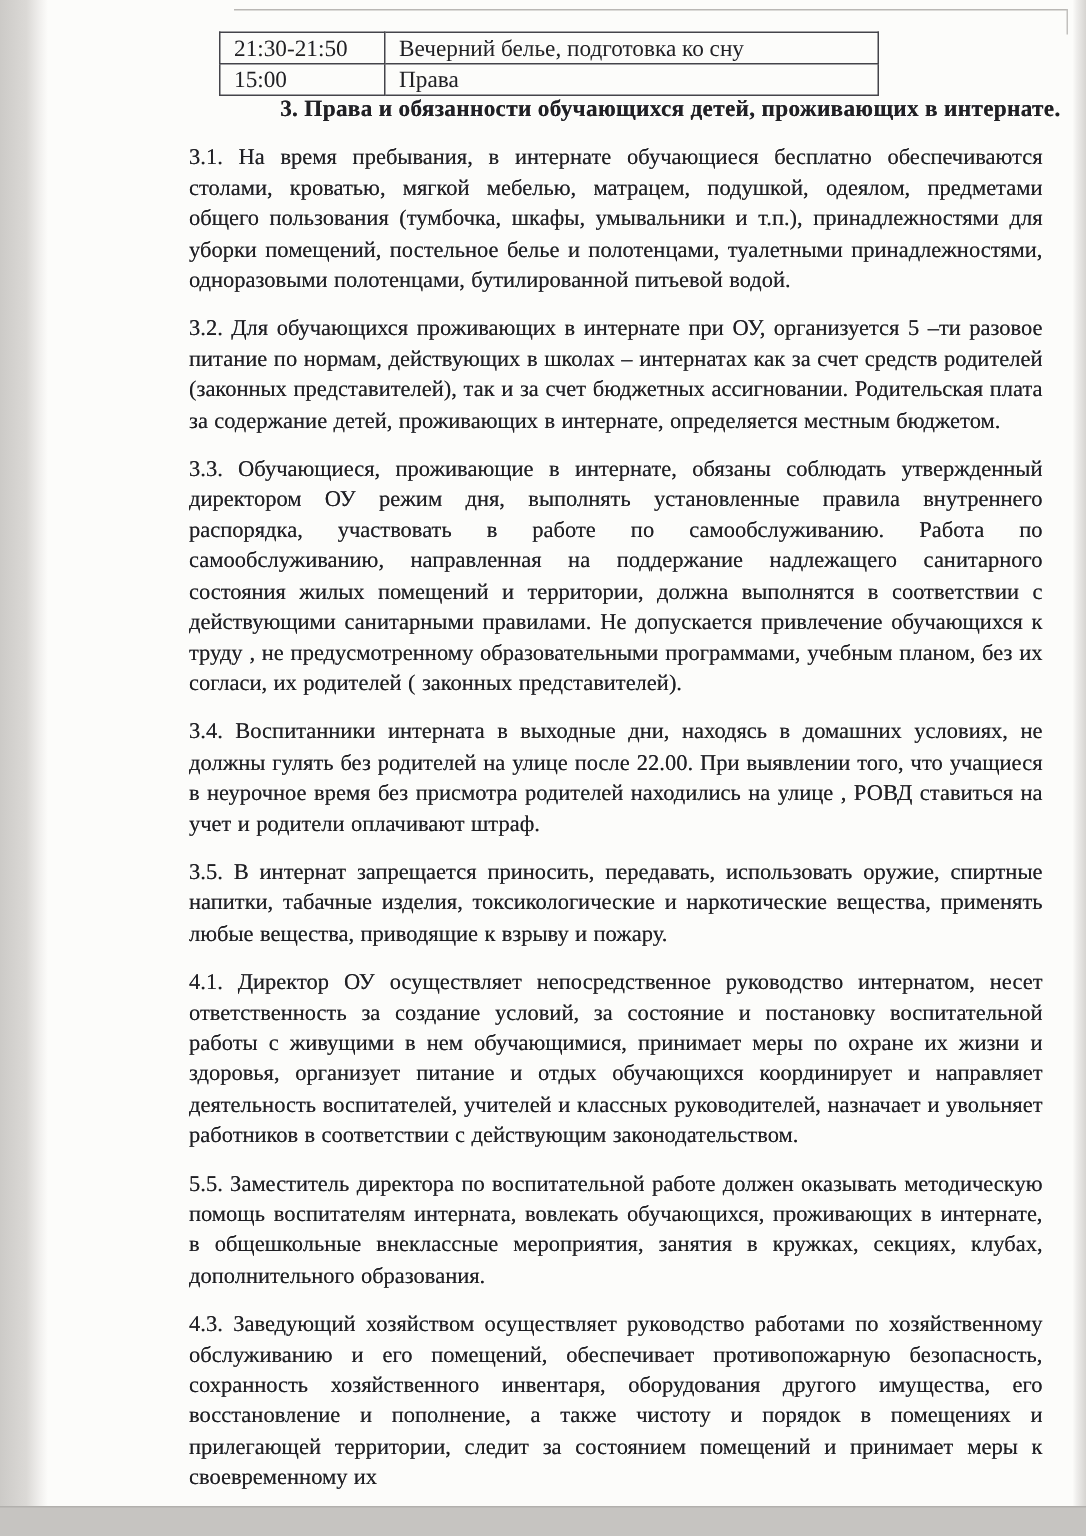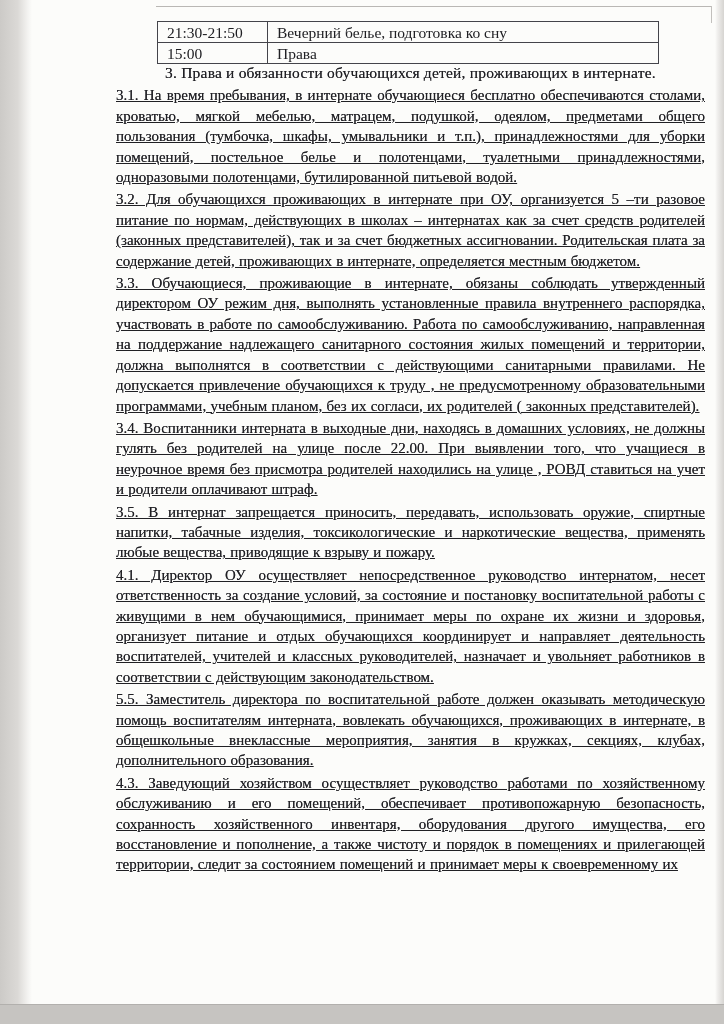--- a/index.html
+++ b/index.html
@@ -19,40 +19,40 @@
   }
   .edge-bottom {
     position:absolute; left:0; bottom:0; width:724px; height:19px;
     background:#c6c4c1; border-top:1px solid #b2b0ad; z-index:6;
   }
   
   .ghost-h { position:absolute; left:156px; top:6px; width:556px; height:1px; background:#b9b7b4; }
   .ghost-v { position:absolute; left:711px; top:6px; width:1px; height:17px; background:#c2c0bd; }
 
   table.schedule {
-    position:absolute; left:157px; top:21px;
-    border-collapse:collapse; table-layout:fixed; width:502px;
+    position:absolute; left:146px; top:21px;
+    border-collapse:collapse; table-layout:fixed; width:440px;
   }
   table.schedule td {
     border:1.6px solid #44444a;
     font-size:15.5px; line-height:19px; height:20px;
     padding:0 4px 0 9px; white-space:nowrap; overflow:hidden;
   }
   td.col-time { width:96px; }
 
   .textblock {
     position:absolute; left:114px; top:63px; width:593px;
     font-size:15px; line-height:20.4px; text-align:justify;
     text-shadow:0 0 0.4px rgba(32,32,40,.75);
   }
   .textblock h3 {
-    margin:0; font-size:15.5px; font-weight:normal; text-align:center;
+    margin:0; font-size:15.5px; font-weight:bold; text-align:right;
     letter-spacing:.2px;
   }
-  .textblock p { margin:2px; word-spacing:.5px;text-decoration:underline; }
+  .textblock p { margin:12px; word-spacing:.5px; }
 </style>
 </head>
 <body>
 
 <div class="scan">
 
   <div class="ghost-h"></div>
   <div class="ghost-v"></div>
 
   <table class="schedule">

